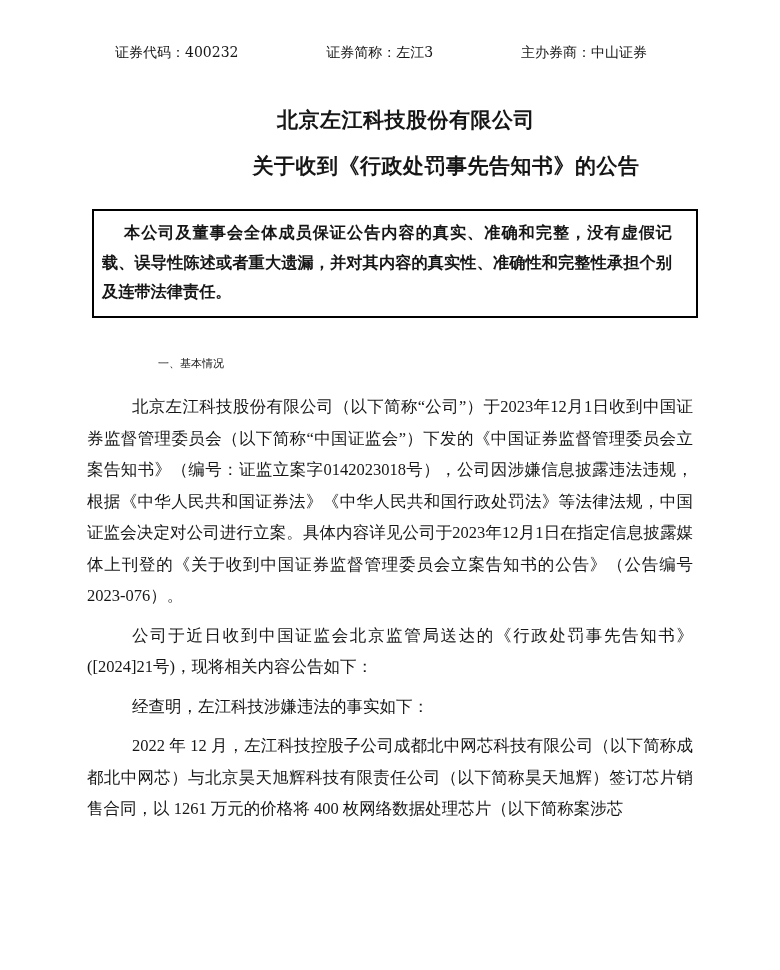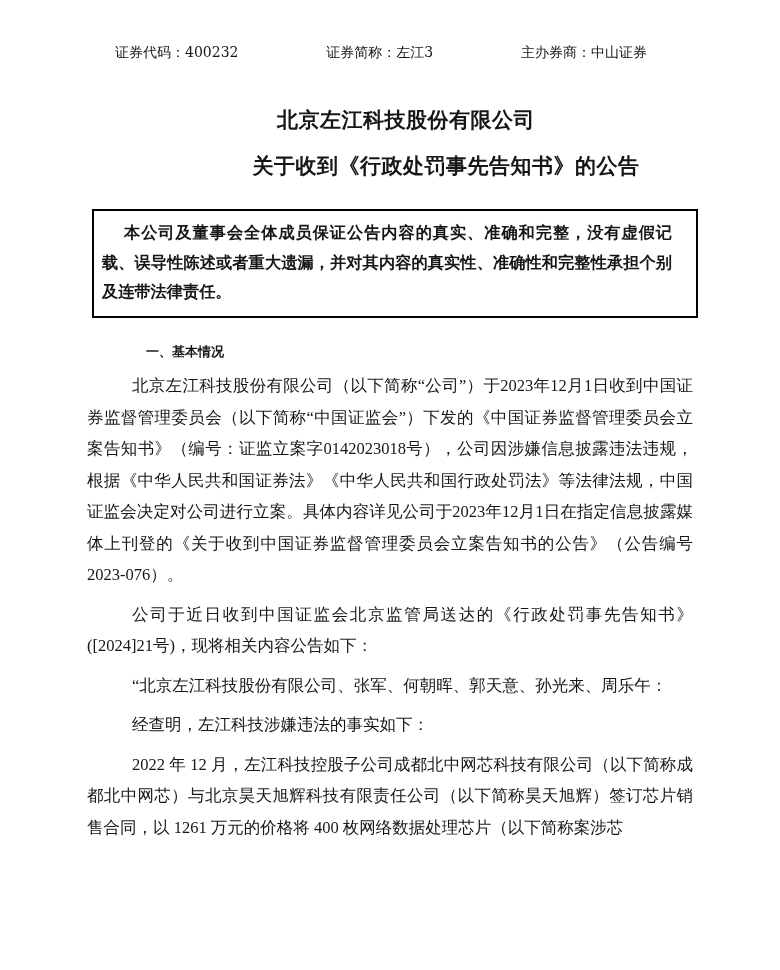--- a/index.html
+++ b/index.html
@@ -50,24 +50,24 @@
     font-weight: bold;
     line-height: 29.5px;
     text-align: justify;
     text-indent: 22px;
   }
   .body-block {
     position: absolute;
     top: 336px; left: 87px; width: 606px;
   }
   .section-heading {
-    margin: 0;
+    margin: 12px;
     padding-left: 59px;
-    font-size: 13px;
-    font-weight: bold;
+    font-size: 11px;
+    font-weight: normal;
     line-height: 31px;
   }
   .body-block p.para {
     margin: 3px 0 8px 0;
     font-size: 16.5px;
     line-height: 31.5px;
     text-align: justify;
     text-indent: 45px;
     font-family: Liberation Serif, serif;
   }
@@ -88,18 +88,17 @@
   <h1 class="doc-title line2">关于收到《行政处罚事先告知书》的公告</h1>
 
   <div class="disclaimer-box">
     <p>本公司及董事会全体成员保证公告内容的真实、准确和完整，没有虚假记载、误导性陈述或者重大遗漏，并对其内容的真实性、准确性和完整性承担个别及连带法律责任。</p>
   </div>
 
   <div class="body-block">
     <h2 class="section-heading">一、基本情况</h2>
     <p class="para">北京左江科技股份有限公司（以下简称“公司”）于2023年12月1日收到中国证券监督管理委员会（以下简称“中国证监会”）下发的《中国证券监督管理委员会立案告知书》（编号：证监立案字0142023018号），公司因涉嫌信息披露违法违规，根据《中华人民共和国证券法》《中华人民共和国行政处罚法》等法律法规，中国证监会决定对公司进行立案。具体内容详见公司于2023年12月1日在指定信息披露媒体上刊登的《关于收到中国证券监督管理委员会立案告知书的公告》（公告编号 2023-076）。</p>
     <p class="para">公司于近日收到中国证监会北京监管局送达的《行政处罚事先告知书》([2024]21号)，现将相关内容公告如下：</p>
-    <p class="para">“北京左江科技股份有限公司、张军、何朝晖、郭天意、孙光来、周乐午：</p>
     <p class="para">经查明，左江科技涉嫌违法的事实如下：</p>
     <p class="para">2022 年 12 月，左江科技控股子公司成都北中网芯科技有限公司（以下简称成都北中网芯）与北京昊天旭辉科技有限责任公司（以下简称昊天旭辉）签订芯片销售合同，以 1261 万元的价格将 400 枚网络数据处理芯片（以下简称案涉芯</p>
   </div>
 
 </div>
 
 </body></html>

